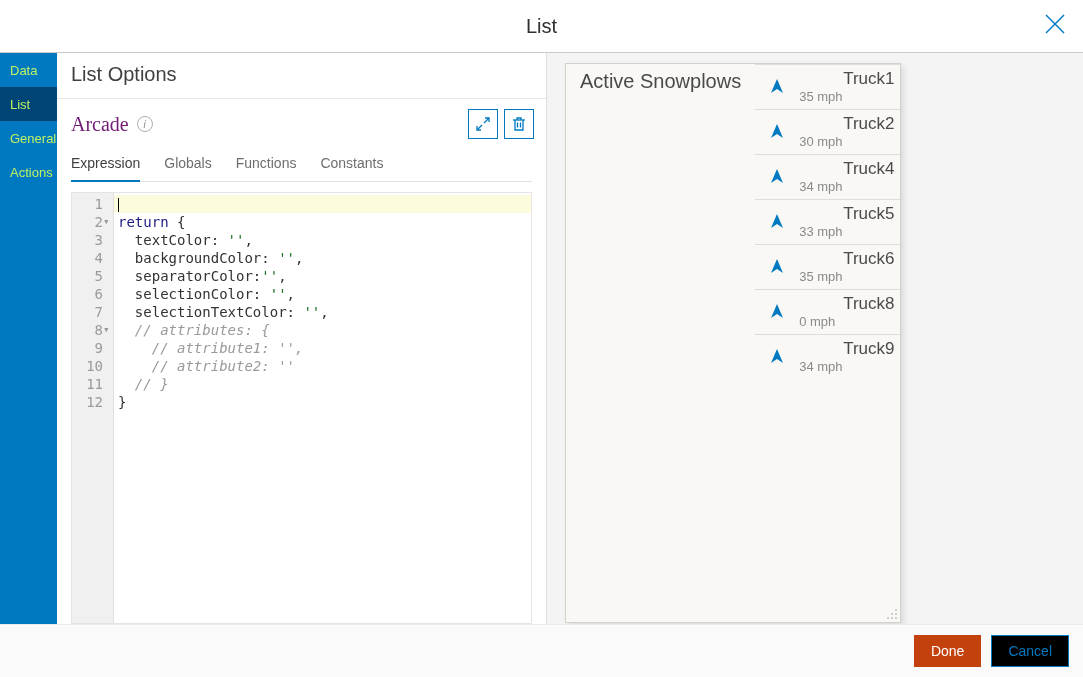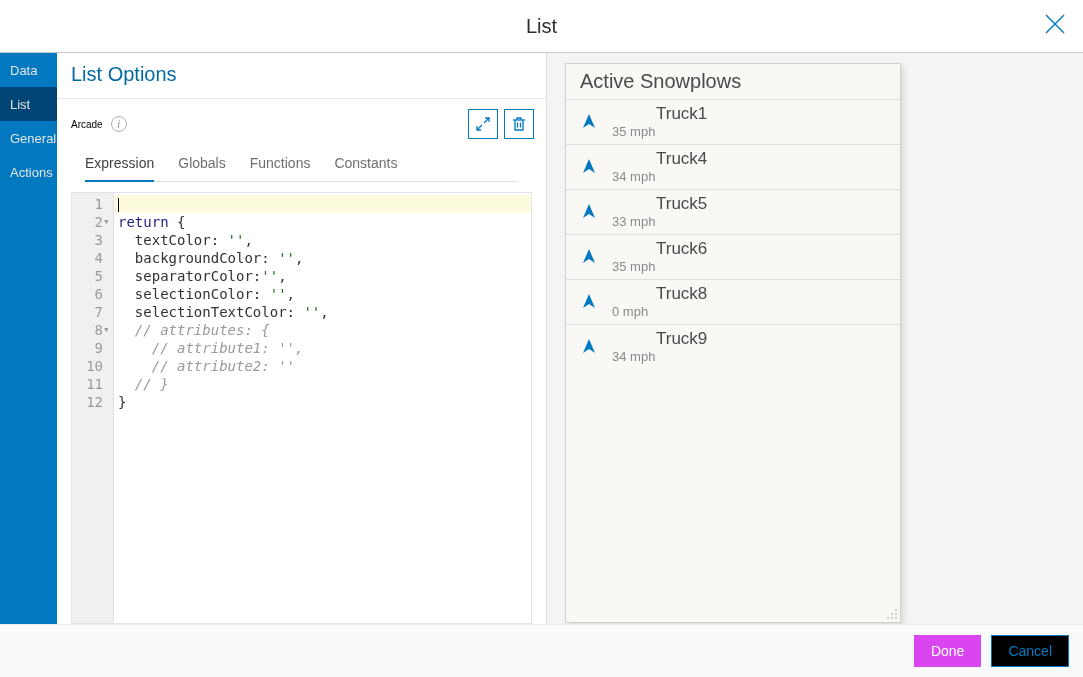--- a/index.html
+++ b/index.html
@@ -55,21 +55,21 @@
     background: #0079c1;
     display: flex;
     flex-direction: column;
   }
   .sidebar-item {
     height: 34px;
     padding: 0 10px;
     display: flex;
     align-items: center;
     font-size: 13px;
-    color: #e5e5e5;
+    color: #bef264;
     cursor: pointer;
   }
   .sidebar-item.active {
     background: #004575;
   }
 
   
   .middle {
     width: 490px;
     background: #fff;
@@ -77,32 +77,33 @@
     flex-direction: column;
     border-right: 1px solid #dedede;
   }
   .middle-header {
     padding: 10px 14px 12px 14px;
     border-bottom: 1px solid #e8e8e8;
   }
   .middle-title {
     font-size: 20px;
     font-weight: 400;
-    color: #0369a1;
+    color: #404040;
     margin-top: 24px;
   }
 
   .arcade-row {
     display: flex;
     align-items: center;
     padding: 10px 12px 8px 14px;
   }
   .arcade-label {
-    color: #000000;
-    font-size: 10px;
+    color: #701a75;
+    font-size: 20px;
+    font-family: Liberation Serif, serif;
   }
   .info-circle {
     display: inline-flex;
     align-items: center;
     justify-content: center;
     width: 16px;
     height: 16px;
     border: 1px solid #b0b0b0;
     border-radius: 50%;
     font-size: 10px;
@@ -122,21 +123,21 @@
     display: flex;
     align-items: center;
     justify-content: center;
     cursor: pointer;
     color: #0079c1;
     background: #fff;
   }
 
   
   .editor-tabs-wrap {
-    padding: 0 28px;
+    padding: 0 14px;
   }
   .editor-tabs {
     display: flex;
     gap: 24px;
     border-bottom: 1px solid #e0e0e0;
   }
   .editor-tab {
     padding: 8px 0 10px 0;
     font-size: 14px;
     color: #6e6e6e;
@@ -221,21 +222,21 @@
     background: #f4f4f4;
     overflow: hidden;
   }
   .preview-panel {
     width: 336px;
     height: 560px;
     background: #f9f8f5;
     border: 1px solid #d2d0cb;
     box-shadow: 3px 3px 6px rgba(0,0,0,0.10);
     display: flex;
-    flex-direction: column;
+    flex-direction: row;
     position: relative;
   }
   .preview-title {
     font-size: 20px;
     font-weight: 400;
     color: #4a4a4a;
     padding: 6px 14px 6px 14px;
   }
   .plow-list {
     flex: 1;
@@ -276,21 +277,21 @@
     height: 32px;
     padding: 0 16px;
     font-size: 14px;
     cursor: pointer;
     display: inline-flex;
     align-items: center;
     justify-content: center;
     border: 1px solid transparent;
   }
   .btn-primary {
-    background: #d946ef;
+    background: #c2410c;
     color: #fff;
   }
   .btn-secondary {
     background: #000000;
     color: #0079c1;
     border-color: #0079c1;
   }
 </style>
 </head>
 <body>
@@ -388,20 +389,31 @@
               <span class="sub">35 mph</span>
             </span>
           </div>
           <div class="plow-item">
             <span class="icon">
               <svg width="20" height="20" viewBox="0 0 20 20">
                 <path d="M10 2 L16 16 L10 12 L4 16 Z" fill="#0079c1"></path>
               </svg>
             </span>
             <span class="texts">
+              <span class="name">Truck2</span>
+              <span class="sub">30 mph</span>
+            </span>
+          </div>
+          <div class="plow-item">
+            <span class="icon">
+              <svg width="20" height="20" viewBox="0 0 20 20">
+                <path d="M10 2 L16 16 L10 12 L4 16 Z" fill="#0079c1"></path>
+              </svg>
+            </span>
+            <span class="texts">
               <span class="name">Truck4</span>
               <span class="sub">34 mph</span>
             </span>
           </div>
           <div class="plow-item">
             <span class="icon">
               <svg width="20" height="20" viewBox="0 0 20 20">
                 <path d="M10 2 L16 16 L10 12 L4 16 Z" fill="#0079c1"></path>
               </svg>
             </span>

